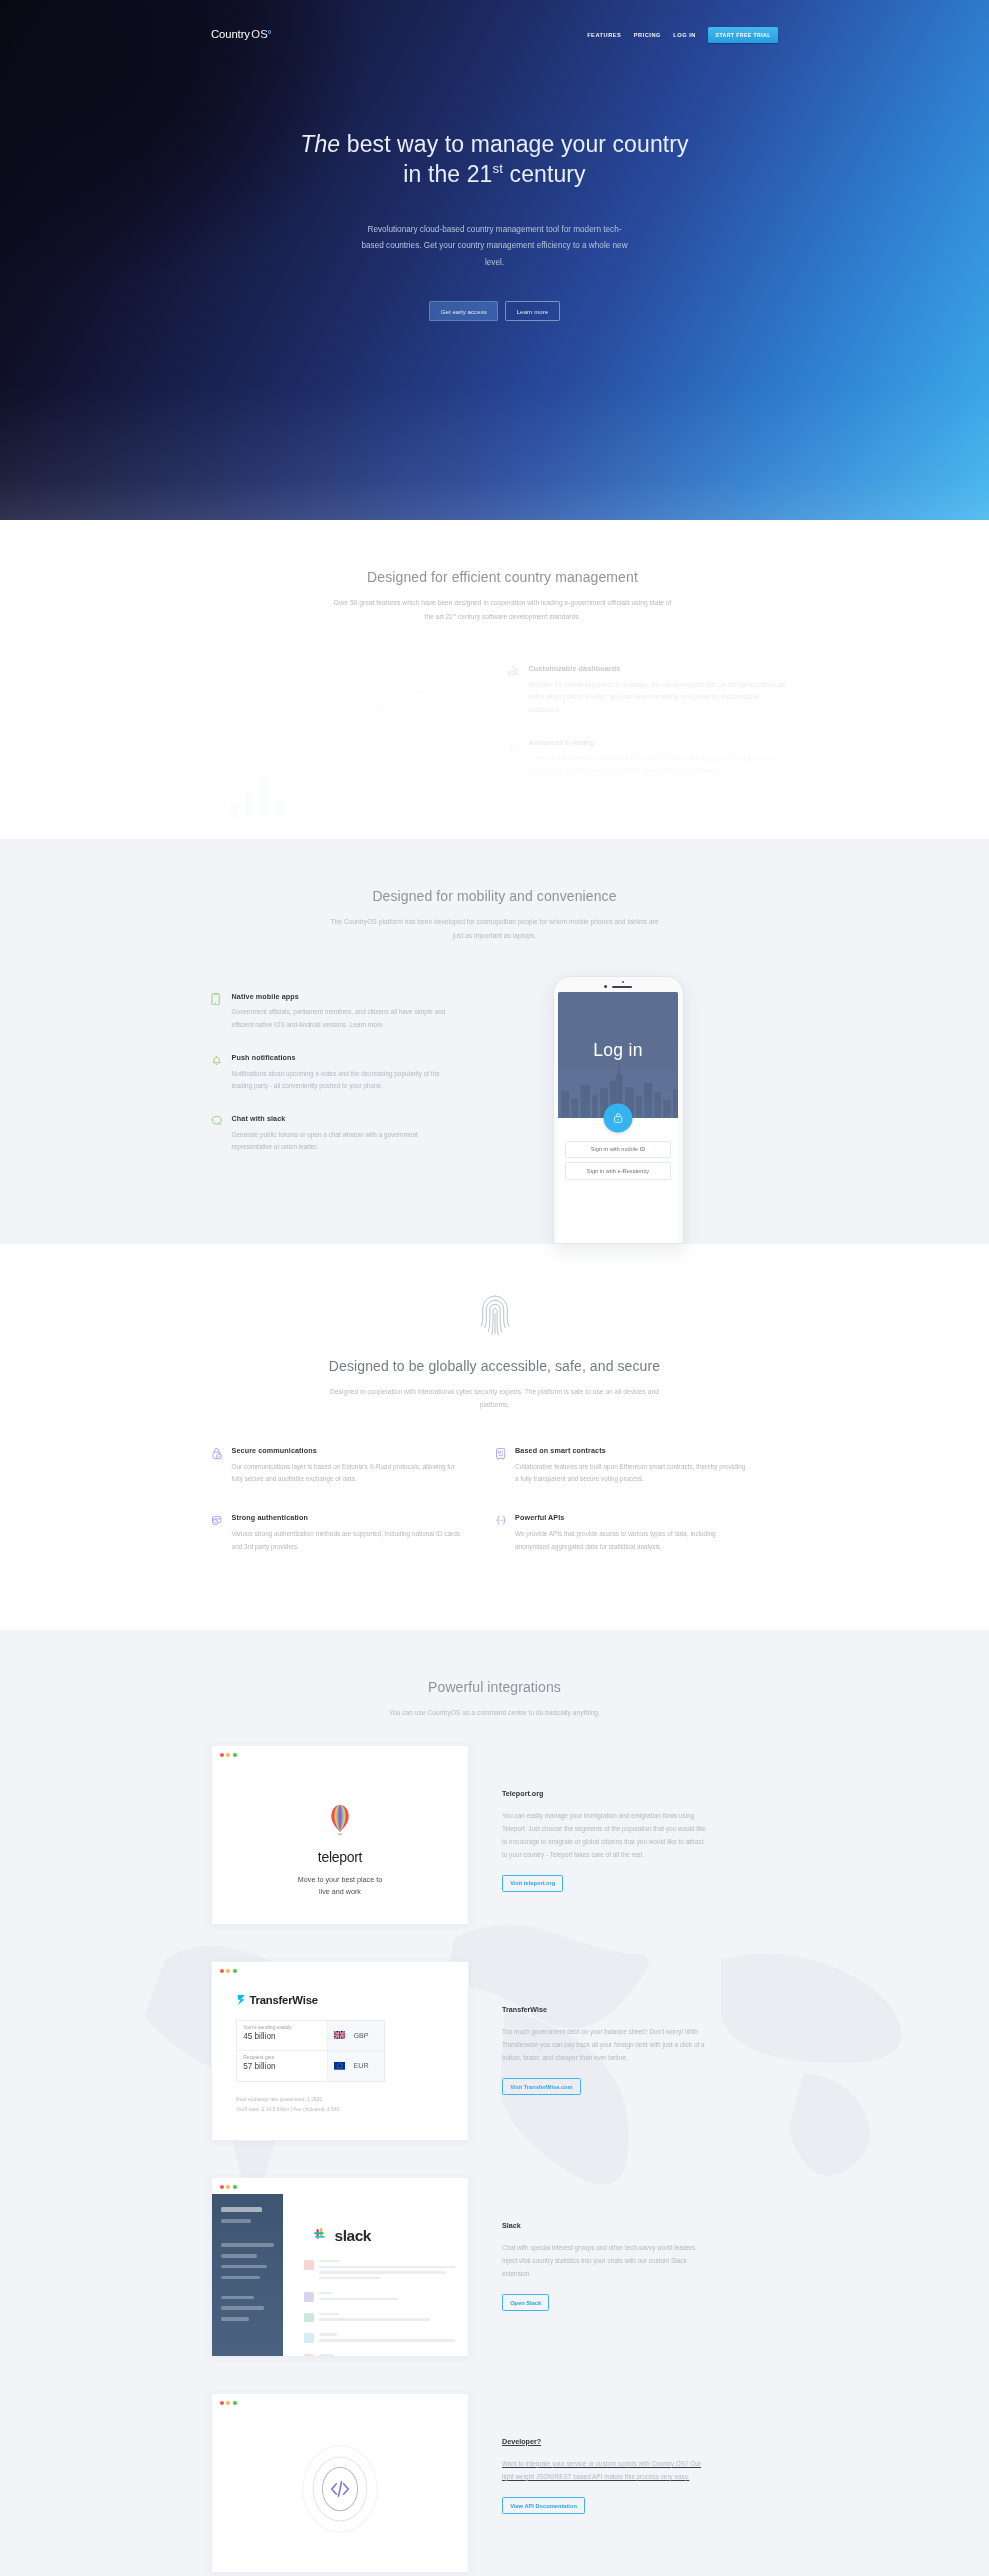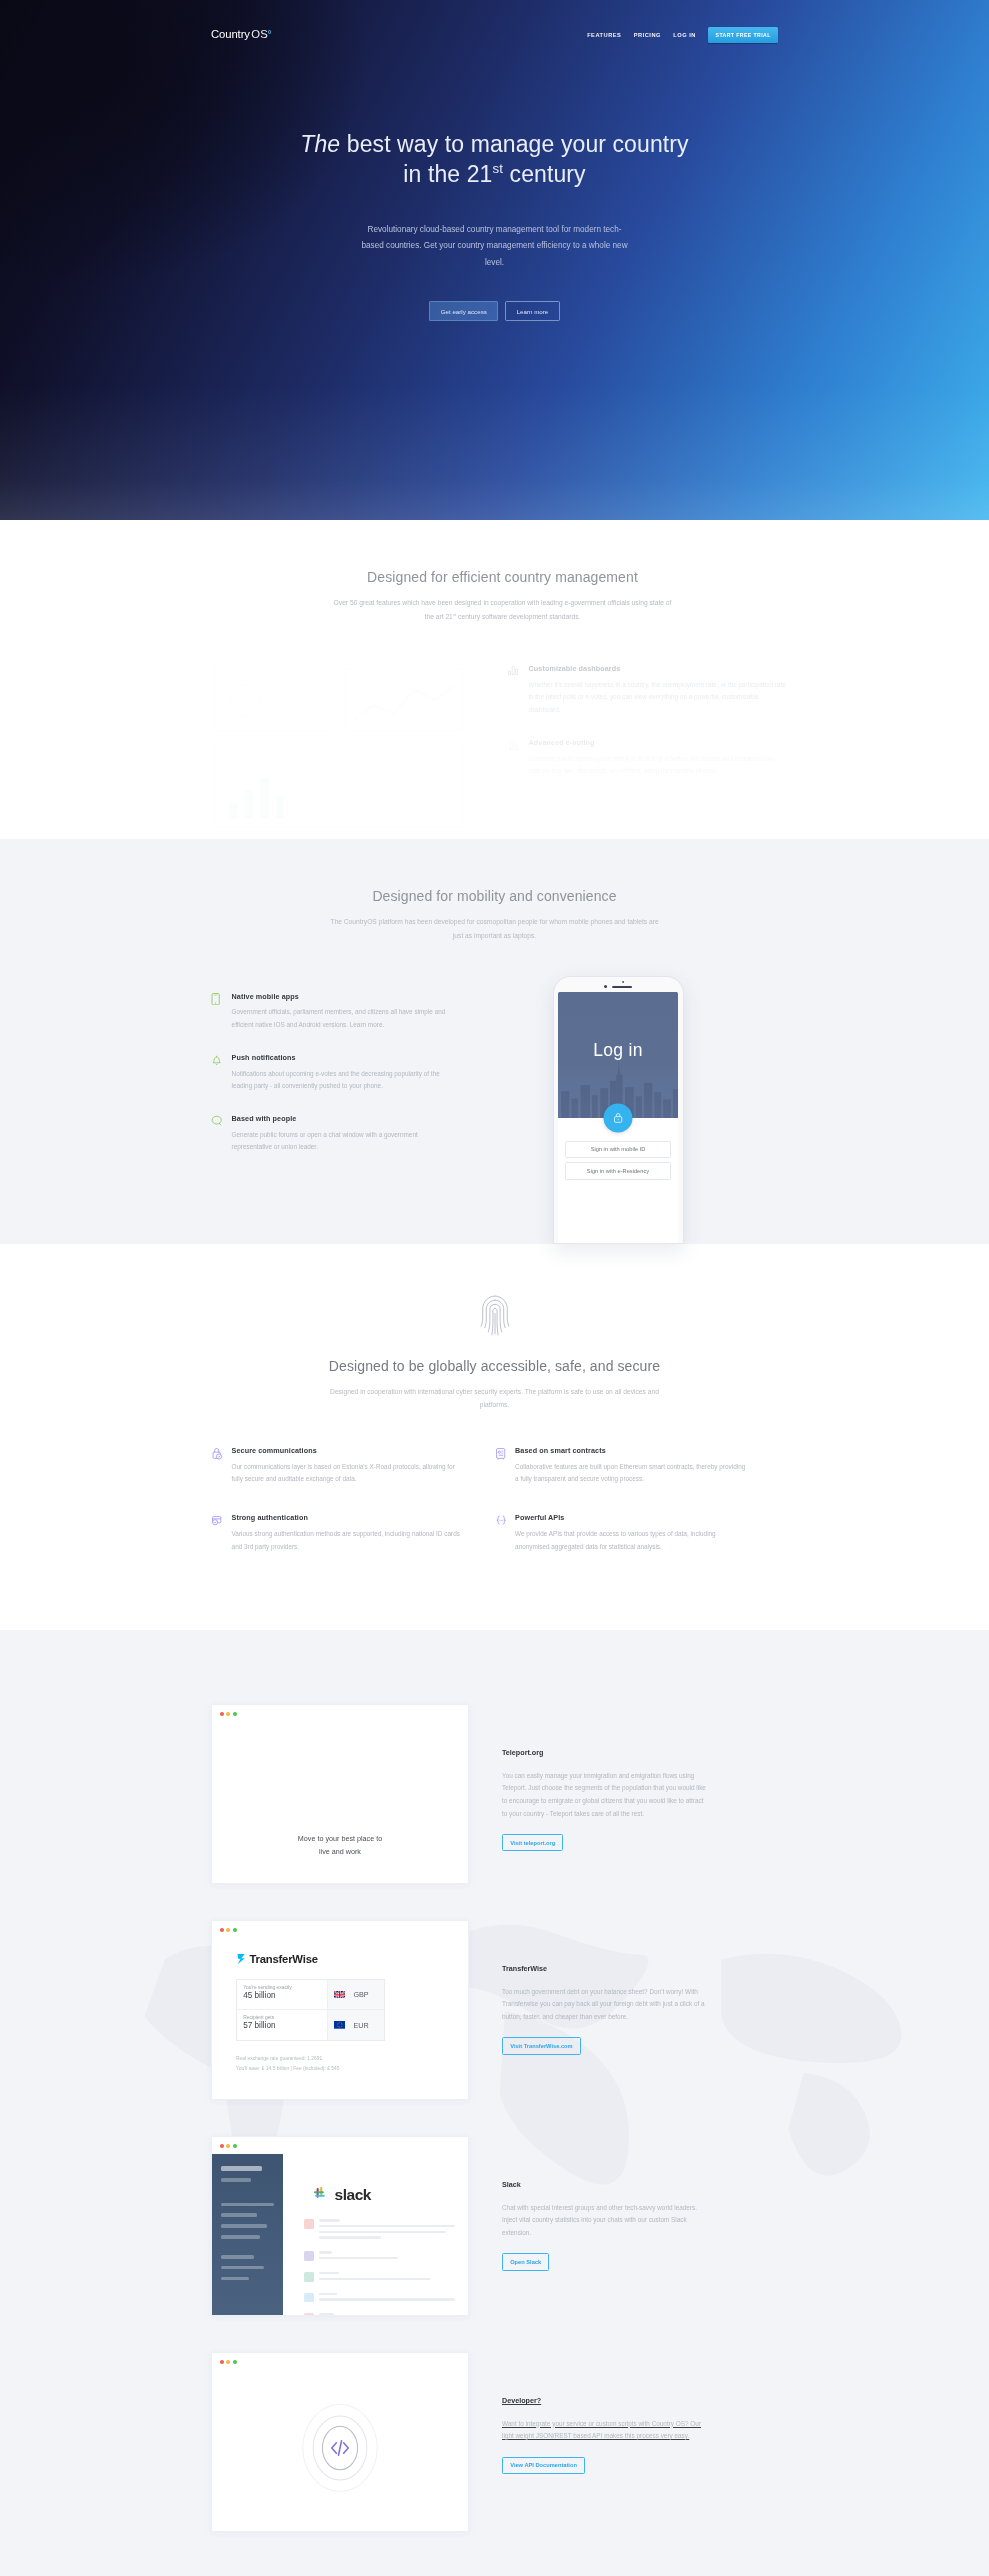--- a/index.html
+++ b/index.html
@@ -313,21 +313,21 @@
         </div>
 
         <div class="feat">
           <span class="feat-ico">
             <svg width="12.4" height="11.3" viewBox="0 0 24 22">
                 <ellipse cx="11" cy="10" rx="9" ry="7.5" fill="none" stroke="#7ac143" stroke-width="1.4"></ellipse>
                 <path d="M15 15.5 L19.5 20" stroke="#7ac143" stroke-width="1.4" fill="none"></path>
               </svg>
           </span>
           <div>
-            <div class="feat-h">Based with people</div>
+            <div class="feat-h">Chat with slack</div>
             <div class="feat-p">Generate public forums or open a chat window with a government representative or union leader.</div>
           </div>
         </div>
 
       </div>
 
       <div class="mob-right">
         <div class="phone">
           <span class="ph-dot"></span>
           <div class="phone-speaker">
@@ -469,28 +469,44 @@
     <g fill="#e6e9ef">
       <path d="M320 300 q60-40 140-20 t120 60 -40 120 -150 40 -110-90z"></path>
       <path d="M520 470 q40 40 30 110 t-40 150 -60-90 20-150z"></path>
       <path d="M880 260 q90-50 200-10 t160 40 -30 90 -170 30 -170-60z"></path>
       <path d="M980 400 q110 20 180 90 t60 180 -120 40 -130-150z"></path>
       <path d="M1400 300 q120-30 230 20 t120 120 -160 60 -190-90z"></path>
       <path d="M1560 520 q90 10 120 80 t-40 110 -110-80z"></path>
     </g>
   </svg>
   <div class="wrap">
+    <div class="sec-head">
+      <h2 class="sec-title">Powerful integrations</h2>
+      <p class="sec-sub">You can use CountryOS as a command centre to do basically anything.</p>
+    </div>
 
     <div class="int-row">
       <div class="int-card">
         <div class="tl">
             <i class="r"></i>
             <i class="y"></i>
             <i class="g"></i>
           </div>
+        <div class="tp-wrap">
+          <svg width="34" height="40" viewBox="0 0 66 78">
+            <g>
+              <path d="M33 2c-9 0-17 9-17 22 0 11 8 22 17 30 9-8 17-19 17-30C50 11 42 2 33 2z" fill="#f04e4e"></path>
+              <path d="M33 2c-6 0-11 9-11 22 0 11 5 22 11 30 6-8 11-19 11-30C44 11 39 2 33 2z" fill="#f6c04a"></path>
+              <path d="M33 2c-3.6 0-6.5 9-6.5 22 0 11 3 22 6.5 30 3.6-8 6.5-19 6.5-30C39.5 11 36.6 2 33 2z" fill="#48c3e0"></path>
+              <path d="M33 2c-1.6 0-3 9-3 22 0 11 1.4 22 3 30 1.6-8 3-19 3-30 0-13-1.4-22-3-22z" fill="#b84fc0"></path>
+              <rect x="29" y="57" width="8" height="4" rx="2" fill="#bfc3c8"></rect>
+            </g>
+          </svg>
+          <div class="tp-name">teleport</div>
+        </div>
         <div class="tp-tag">
           <div>Move to your best place to</div>
           <div>live and work</div>
         </div>
       </div>
       <div class="int-txt">
         <div class="int-h">Teleport.org</div>
         <div class="int-p">You can easily manage your immigration and emigration flows using Teleport. Just choose the segments of the population that you would like to encourage to emigrate or global citizens that you would like to attract to your country - Teleport takes care of all the rest.</div>
         <button class="int-btn">Visit teleport.org</button>
       </div>

